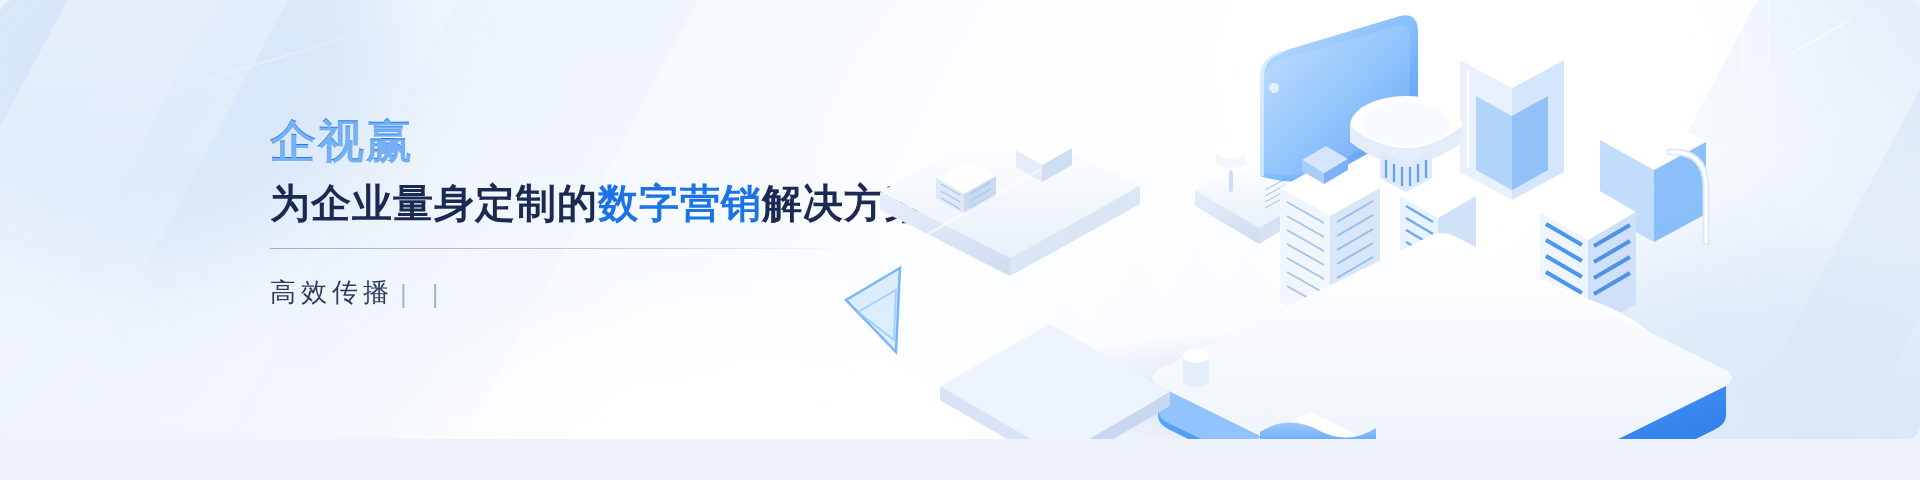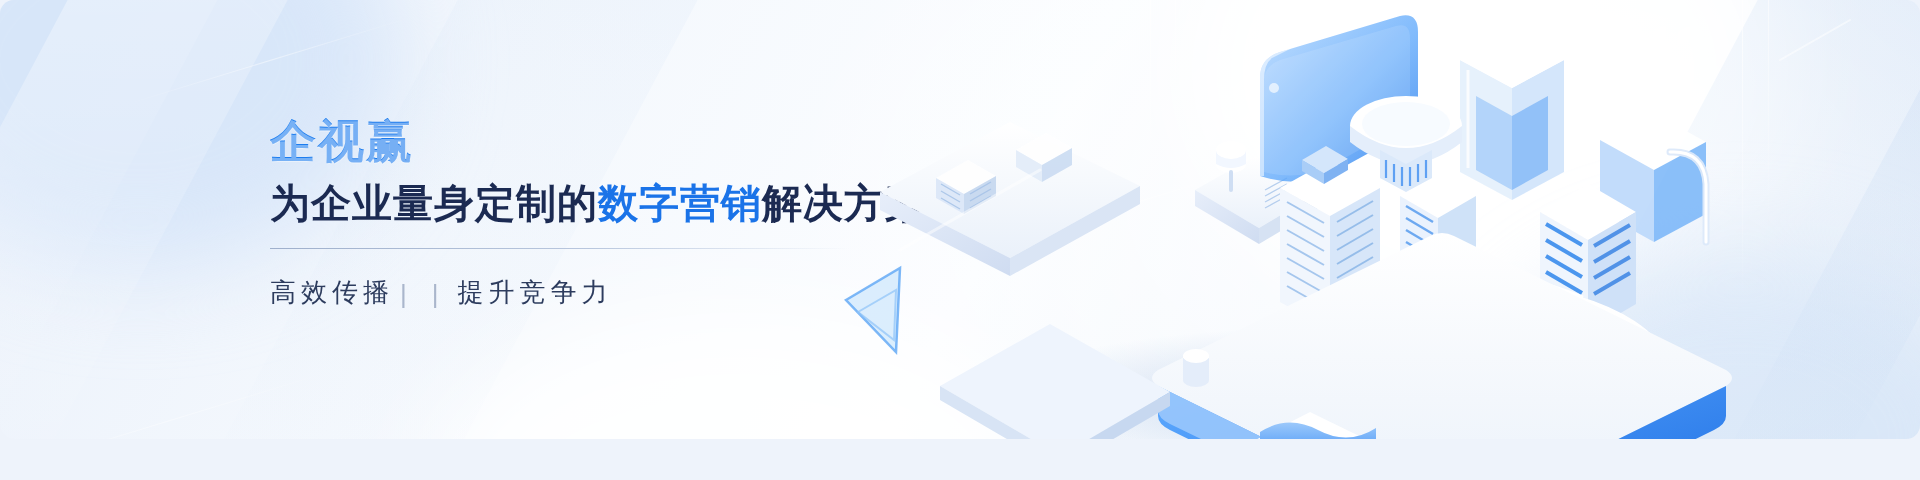--- a/index.html
+++ b/index.html
@@ -103,21 +103,20 @@
     <div class="brand">企视赢</div>
 
     <div class="headline"><span>为企业量身定制的</span><span class="hl">数字营销</span><span>解决方案</span></div>
 
     <div class="rule"></div>
 
     <div class="tagline">
       <span>高效传播</span>
       <span class="sep">|</span>
       <span class="sep">|</span>
-      <span>提升竞争力</span>
     </div>
   </div>
 
   <div class="art">
     <svg viewBox="0 0 1080 480" xmlns="http://www.w3.org/2000/svg">
       <defs>
         <linearGradient id="gWhiteTop" x1="0" y1="0" x2="0" y2="1">
           <stop offset="0%" stop-color="#ffffff"></stop>
             <stop offset="100%" stop-color="#eaf1fa"></stop>
         </linearGradient>

